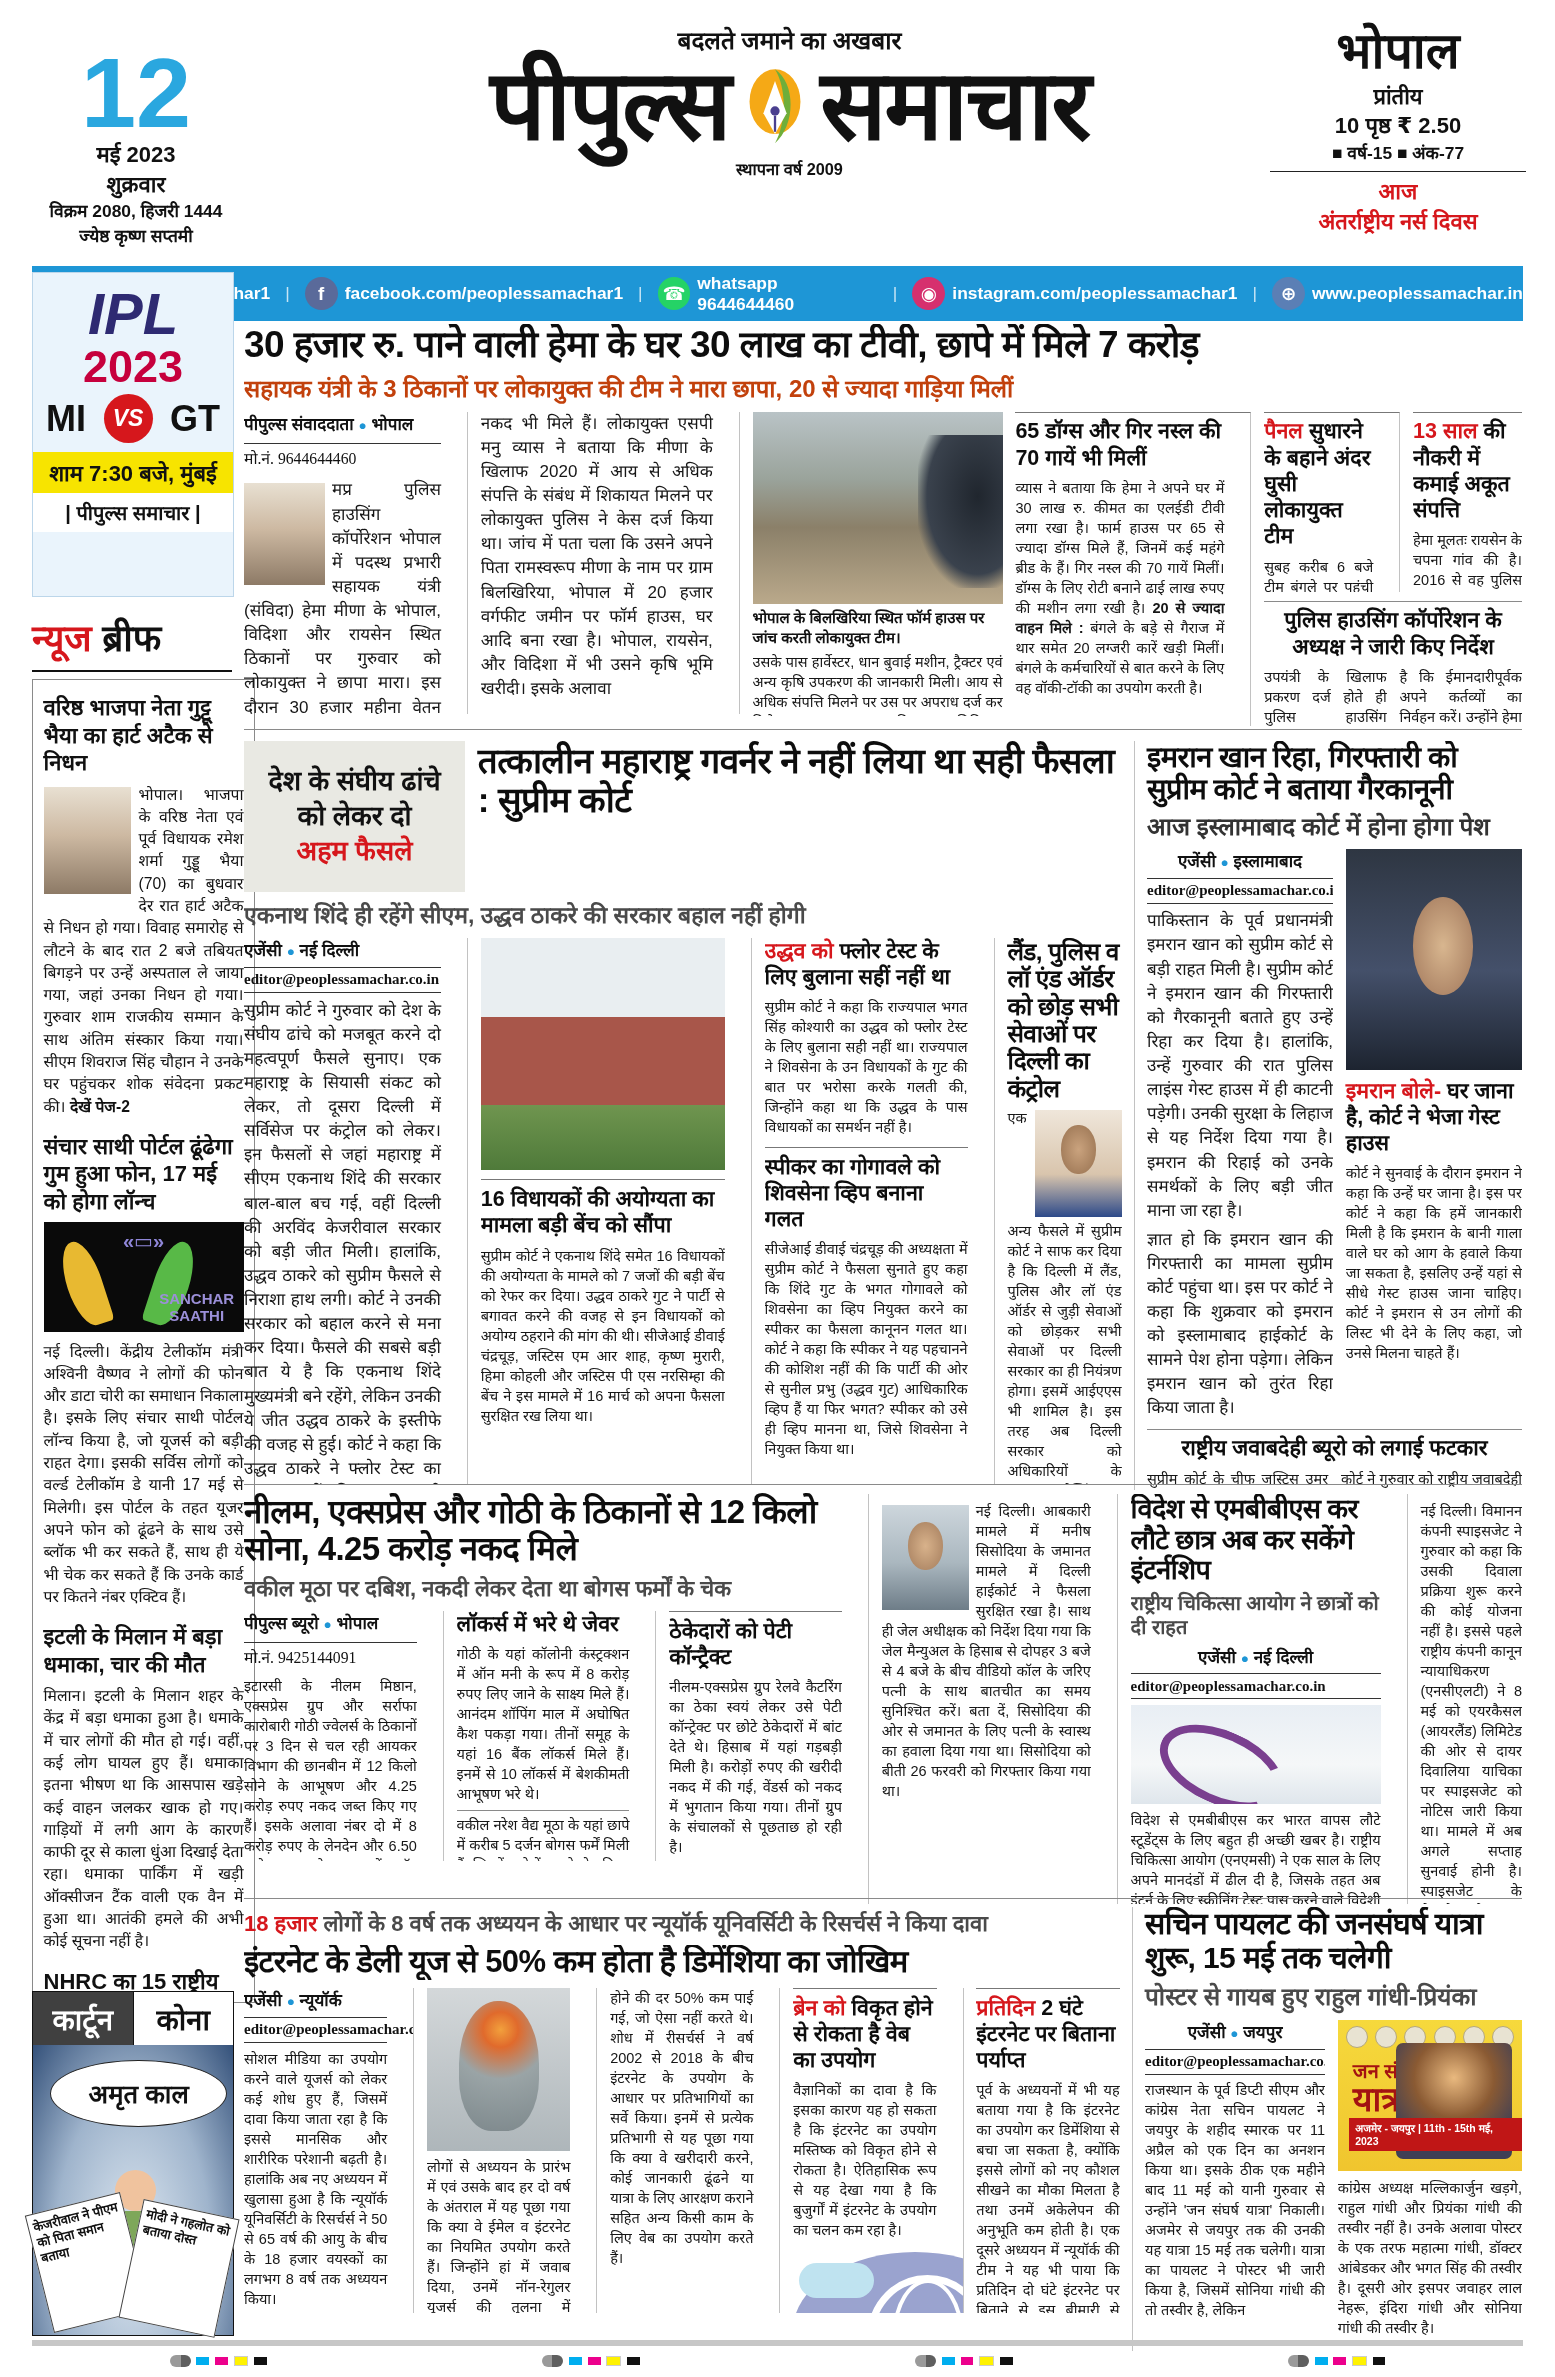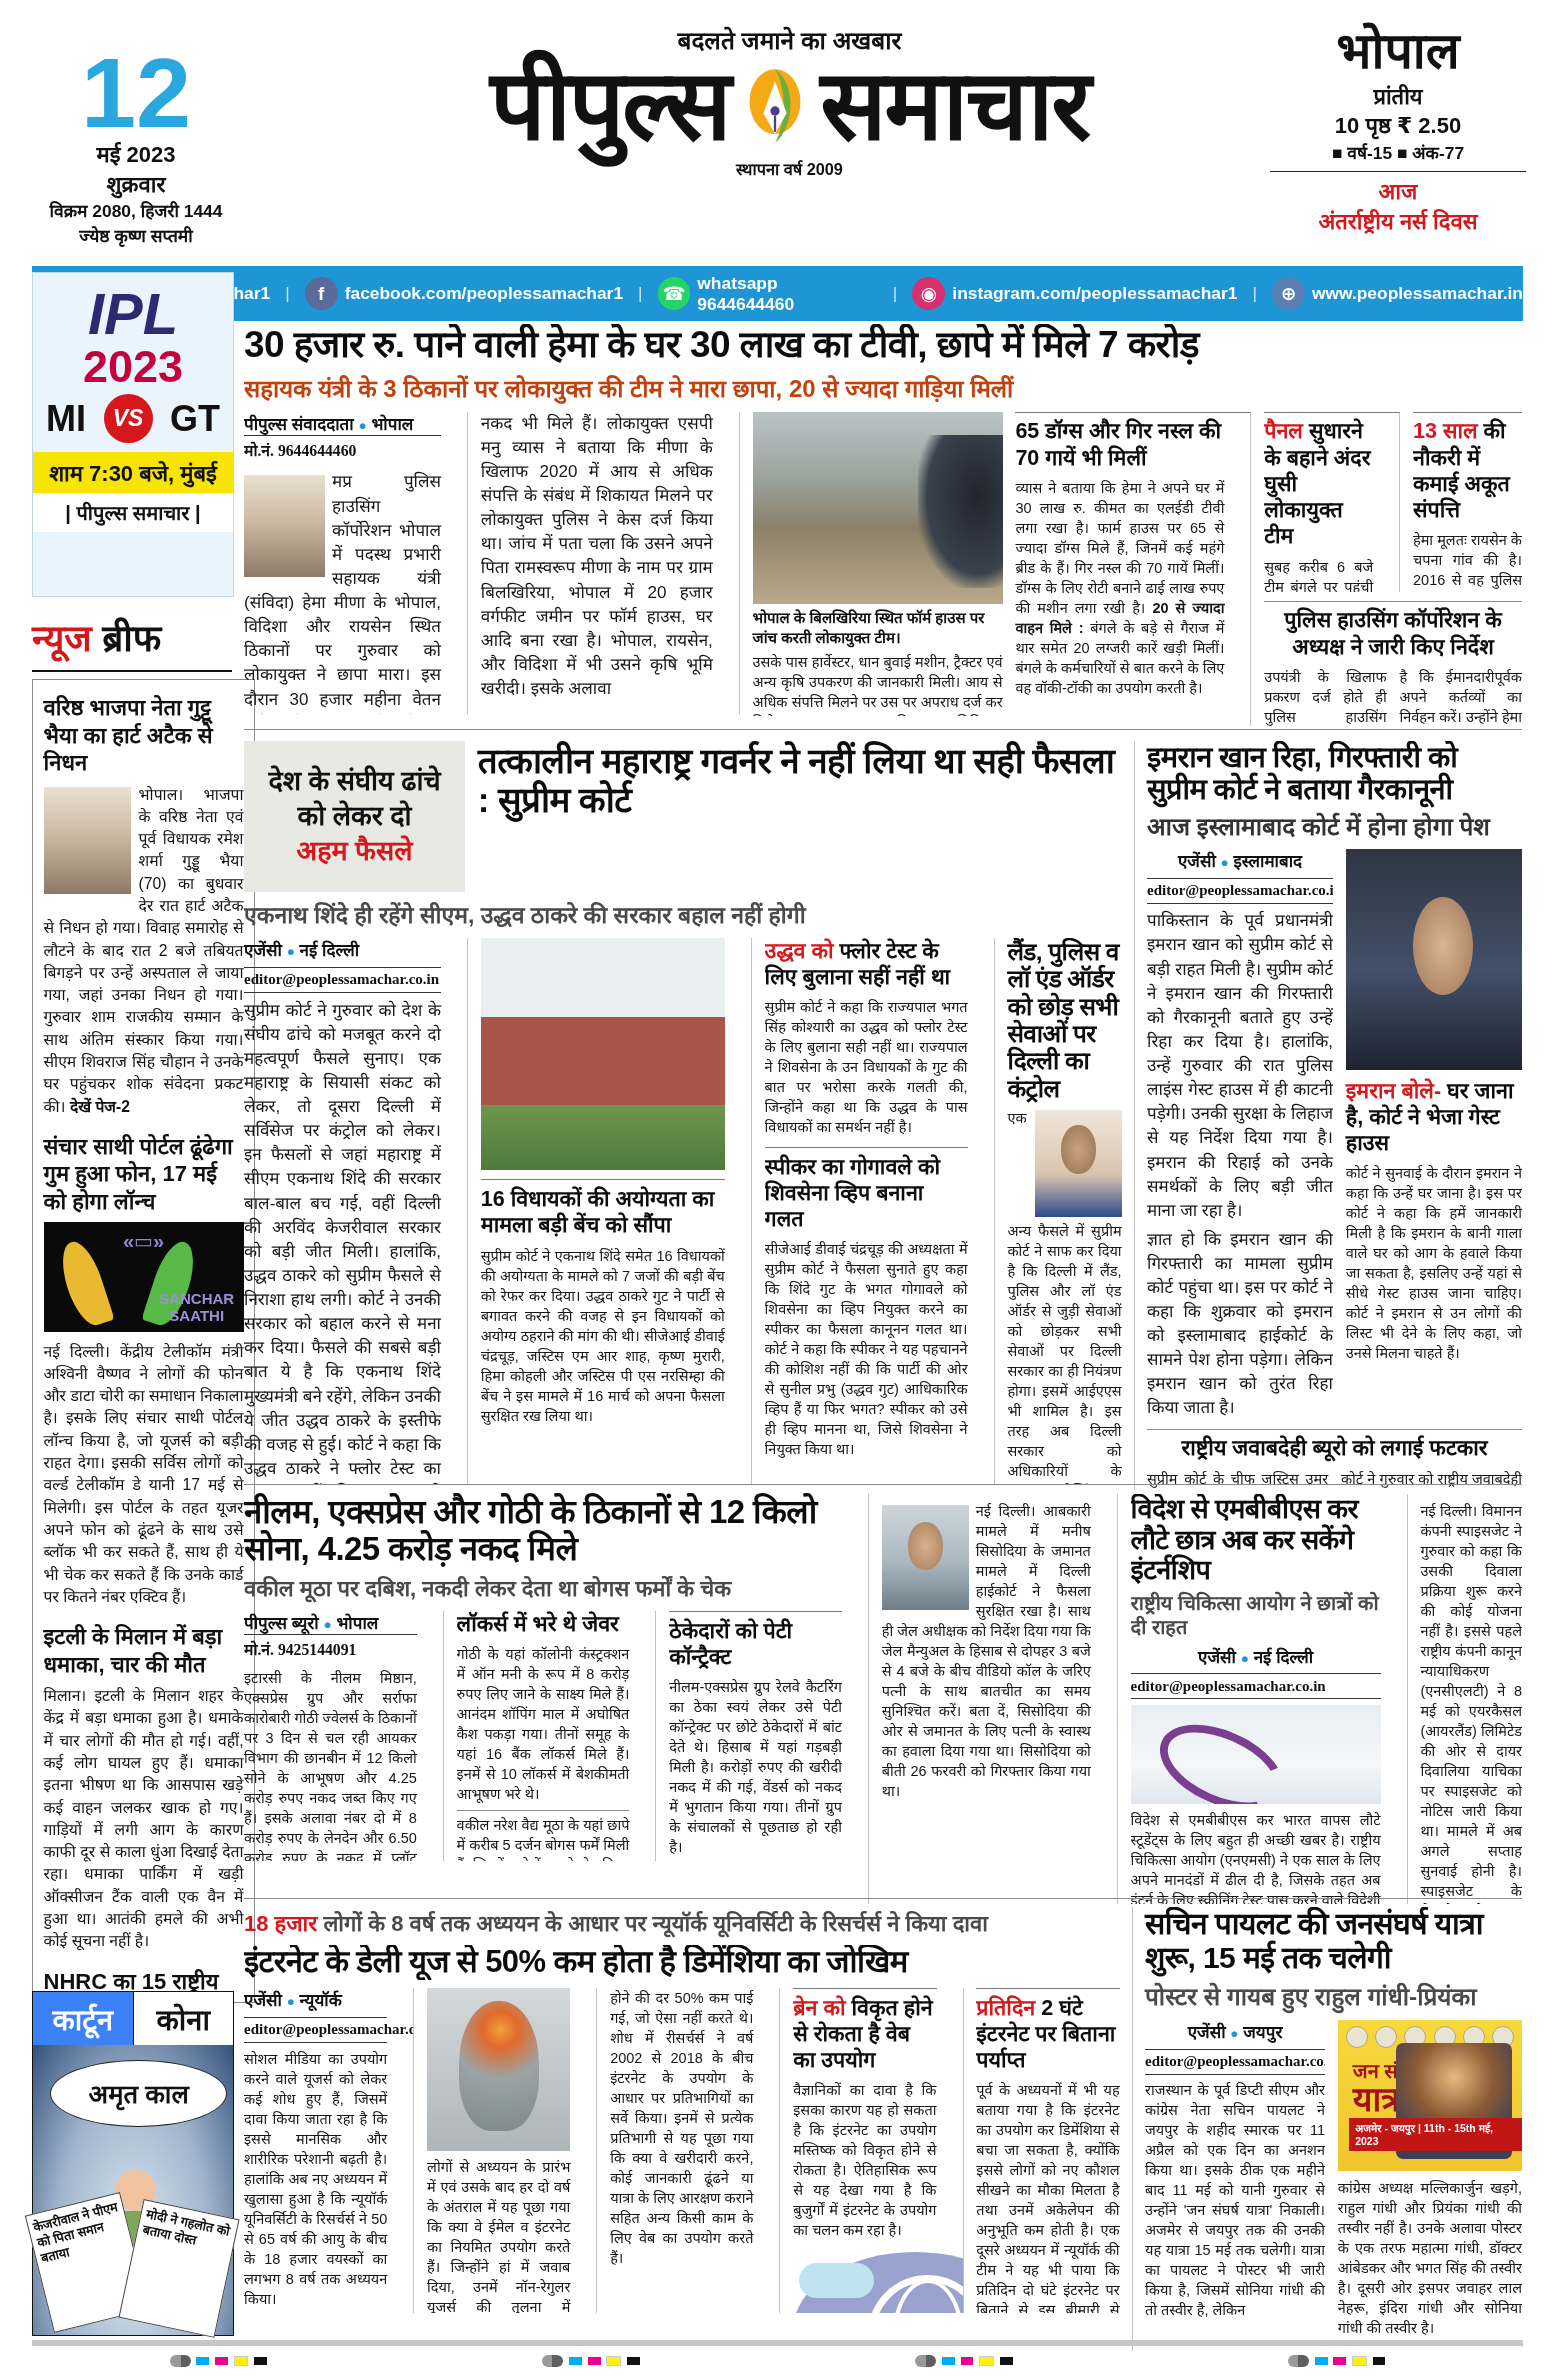--- a/index.html
+++ b/index.html
@@ -10,21 +10,21 @@
   .clip{overflow:hidden;}
   .red{color:#d6171c;}
   .blue-dot{color:#1e96d6;font-size:.8em;}
   .hl{font-weight:900;color:#0d0d0d;letter-spacing:-0.6px;line-height:1.12;}
   .sub{font-weight:800;color:#c2410c;line-height:1.2;}
   .gray-sub{font-weight:800;color:#4a4a4a;line-height:1.2;}
   .body-txt{font-size:17px;line-height:1.42;color:#161616;text-align:justify;}
   .small-txt{font-size:14.5px;line-height:1.38;color:#161616;text-align:justify;}
   .byline{font-size:17px;font-weight:800;color:#111;}
   .email{font-family:"Liberation Serif","DejaVu Serif",serif;font-weight:700;font-size:15px;border-top:1.2px solid #333;border-bottom:1.2px solid #333;padding:3.5px 0;margin:5.8px 0;}
-  .phone{font-family:"Liberation Serif","DejaVu Serif",serif;font-weight:700;font-size:15.7px;border-top:1.2px solid #333;padding:3.5px 0;margin-top:0;}
+  .phone{font-family:"Liberation Serif","DejaVu Serif",serif;font-weight:400;font-size:15.7px;border-top:1.2px solid #333;padding:3.5px 0;margin-top:8px;}
   .vr{border-right:1.2px solid #c2c2c2;padding-right:26px;}
   .band{position:absolute;left:244px;right:33px;}
   .flexrow{display:flex;gap:12.8px;}
   .col{min-width:0;}
   .subart-title{font-size:21.5px;font-weight:900;line-height:1.22;margin-bottom:7px;color:#0d0d0d;}
   .corner{border-top:1.7px solid #777;padding-top:5.8px;}
   .ph{background:#cfcfcf;position:relative;overflow:hidden;}
   .cap{font-size:15px;font-weight:800;line-height:1.3;padding-top:4.6px;}
   
   .m-day{font-size:99px;font-weight:900;color:#2aa7df;line-height:.95;}
@@ -48,21 +48,21 @@
   .ipl-time{background:#f7e400;font-size:22px;font-weight:900;padding:5.8px 0;margin-top:8.1px;}
   .ipl-brand{font-size:20px;font-weight:900;padding:5.8px 0;background:#fff;}
   .nb-title{font-size:37px;font-weight:900;border-bottom:2.9px solid #111;padding-bottom:8.1px;}
   .briefs{border:1.2px solid #8a8a8a;padding:10.5px;}
   .brief-title{font-size:22px;font-weight:900;line-height:1.25;margin:3.5px 0 7px;}
   .brief-body{font-size:15.7px;line-height:1.42;text-align:justify;}
   .brief{border-bottom:0;margin-bottom:15px;}
   
   .cartoon{border:1.7px solid #111;}
   .ct-head{display:flex;font-size:29px;font-weight:900;}
-  .ct-red{background:#3b82f6;color:#fff;flex:1;text-align:center;padding:7px 0;}
+  .ct-red{background:#404040;color:#fff;flex:1;text-align:center;padding:7px 0;}
   .ct-blk{background:#fff;color:#111;flex:1;text-align:center;padding:7px 0;border-left:1.7px solid #111;}
   .ct-art{height:290px;background:radial-gradient(ellipse at 50% 70%,#dfe9f2 0%,#9fb4cc 55%,#34517a 100%);position:relative;}
   .bubble{position:absolute;left:17.4px;top:15px;width:163px;background:#fff;border:1.7px solid #222;border-radius:50%;padding:15px 5.8px;text-align:center;font-size:25.6px;font-weight:900;}
   .paper{position:absolute;width:87px;height:110px;background:#fff;border:1.2px solid #444;font-size:12.8px;font-weight:800;padding:4.6px;line-height:1.25;}
   
   .ph-raid{background:linear-gradient(180deg,#b9c3c6 0%,#9aa39b 35%,#8b8069 60%,#baa98b 100%);}
   .ph-raid:after{content:"";position:absolute;right:0;top:12%;width:34%;height:80%;background:radial-gradient(ellipse at 70% 40%,#20262e 0%,#3a424d 60%,transparent 75%);}
   .ph-person{background:linear-gradient(180deg,#e8e0d2 0%,#cdb9a2 45%,#8d7a66 100%);}
   .ph-sc{background:linear-gradient(180deg,#e9eef1 0%,#e9eef1 34%,#a8564a 34%,#a8564a 72%,#6f954f 72%,#4f7a3a 100%);}
   .ph-imran{background:linear-gradient(180deg,#2e3642 0%,#44506a 55%,#1d2430 100%);}

